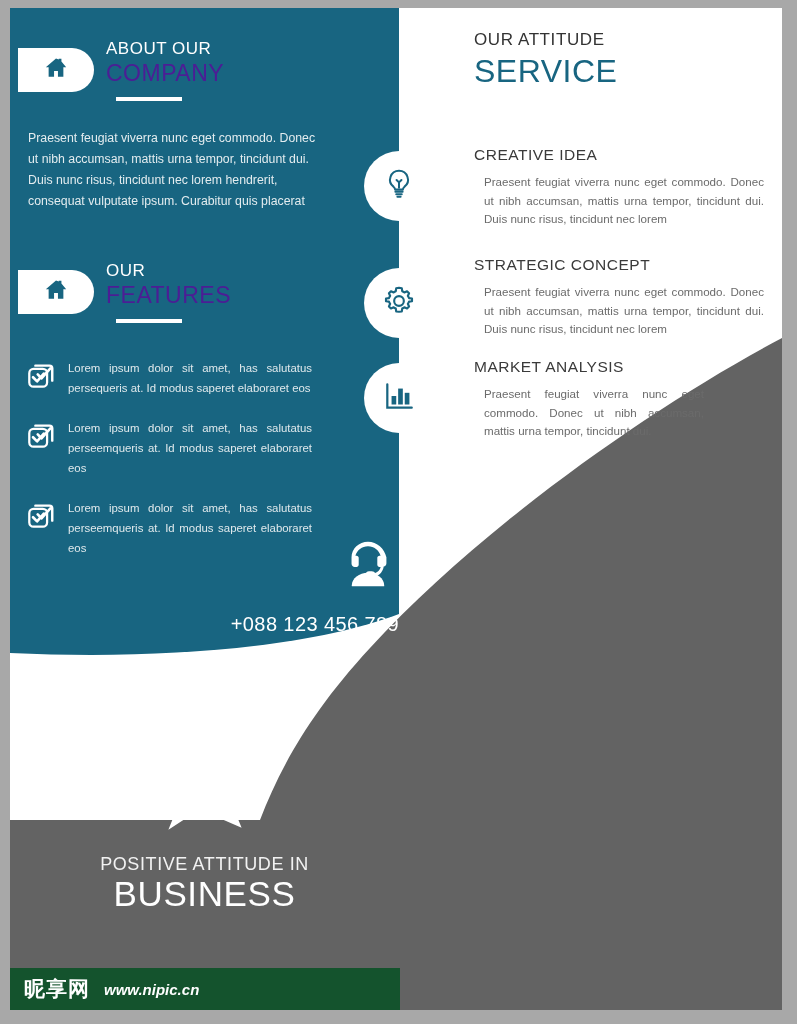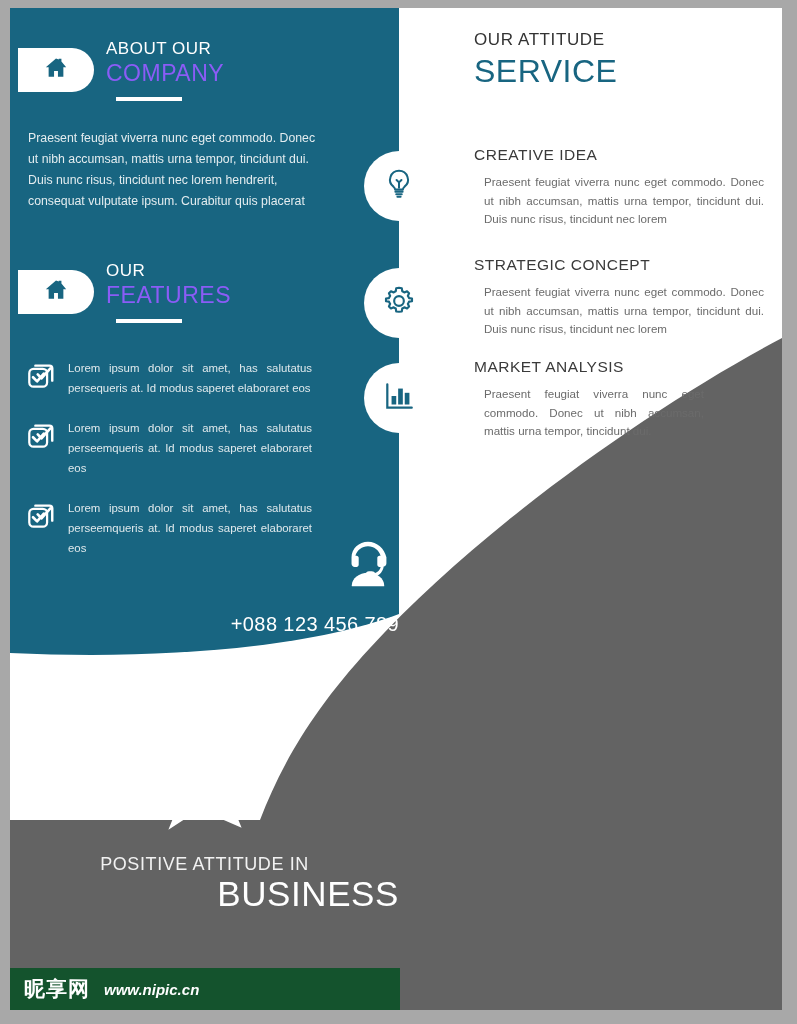--- a/index.html
+++ b/index.html
@@ -45,21 +45,21 @@
     left: 0; top: 0;
     width: 389px; height: 660px;
   }
 
   
   .sec-head-small {
     font-size: 17px; letter-spacing: .5px; color: #ffffff;
     font-weight: 400; line-height: 1.25;
   }
   .sec-head-big {
-    font-size: 23px; letter-spacing: .5px; color: #8b5cf6;
+    font-size: 23px; letter-spacing: .5px; color: #4c1d95;
     font-weight: 400; line-height: 1.25;
   }
   .rule {
     width: 66px; height: 4px; background: #ffffff;
     margin-top: 9px; margin-left: 10px;
   }
 
   .body-text {
     color: #e3ecef; font-size: 12.3px; line-height: 21px;
   }
@@ -106,21 +106,21 @@
     font-size: 11.6px; line-height: 18.5px; color: #6b6b6b;
     text-align: justify; margin-top: 9px;
   }
 
   
   .brand-sub {
     color: #f2f2f2; font-size: 18px; letter-spacing: .6px; font-weight: 400;
   }
   .brand-main {
     color: #ffffff; font-size: 35px; letter-spacing: .6px; font-weight: 400;
-    line-height: 1.05; margin-top: 1px; text-align: right;
+    line-height: 1.05; margin-top: 1px;
   }
 
   
   .wm-bar {
     position: absolute; left: 10px; bottom: 14px;
     width: 390px; height: 42px; background: #14532d;
     display: flex; align-items: center; padding-left: 14px; gap: 14px;
   }
   .wm-cn {
     color: #ffffff; font-size: 21px; font-weight: bold;

